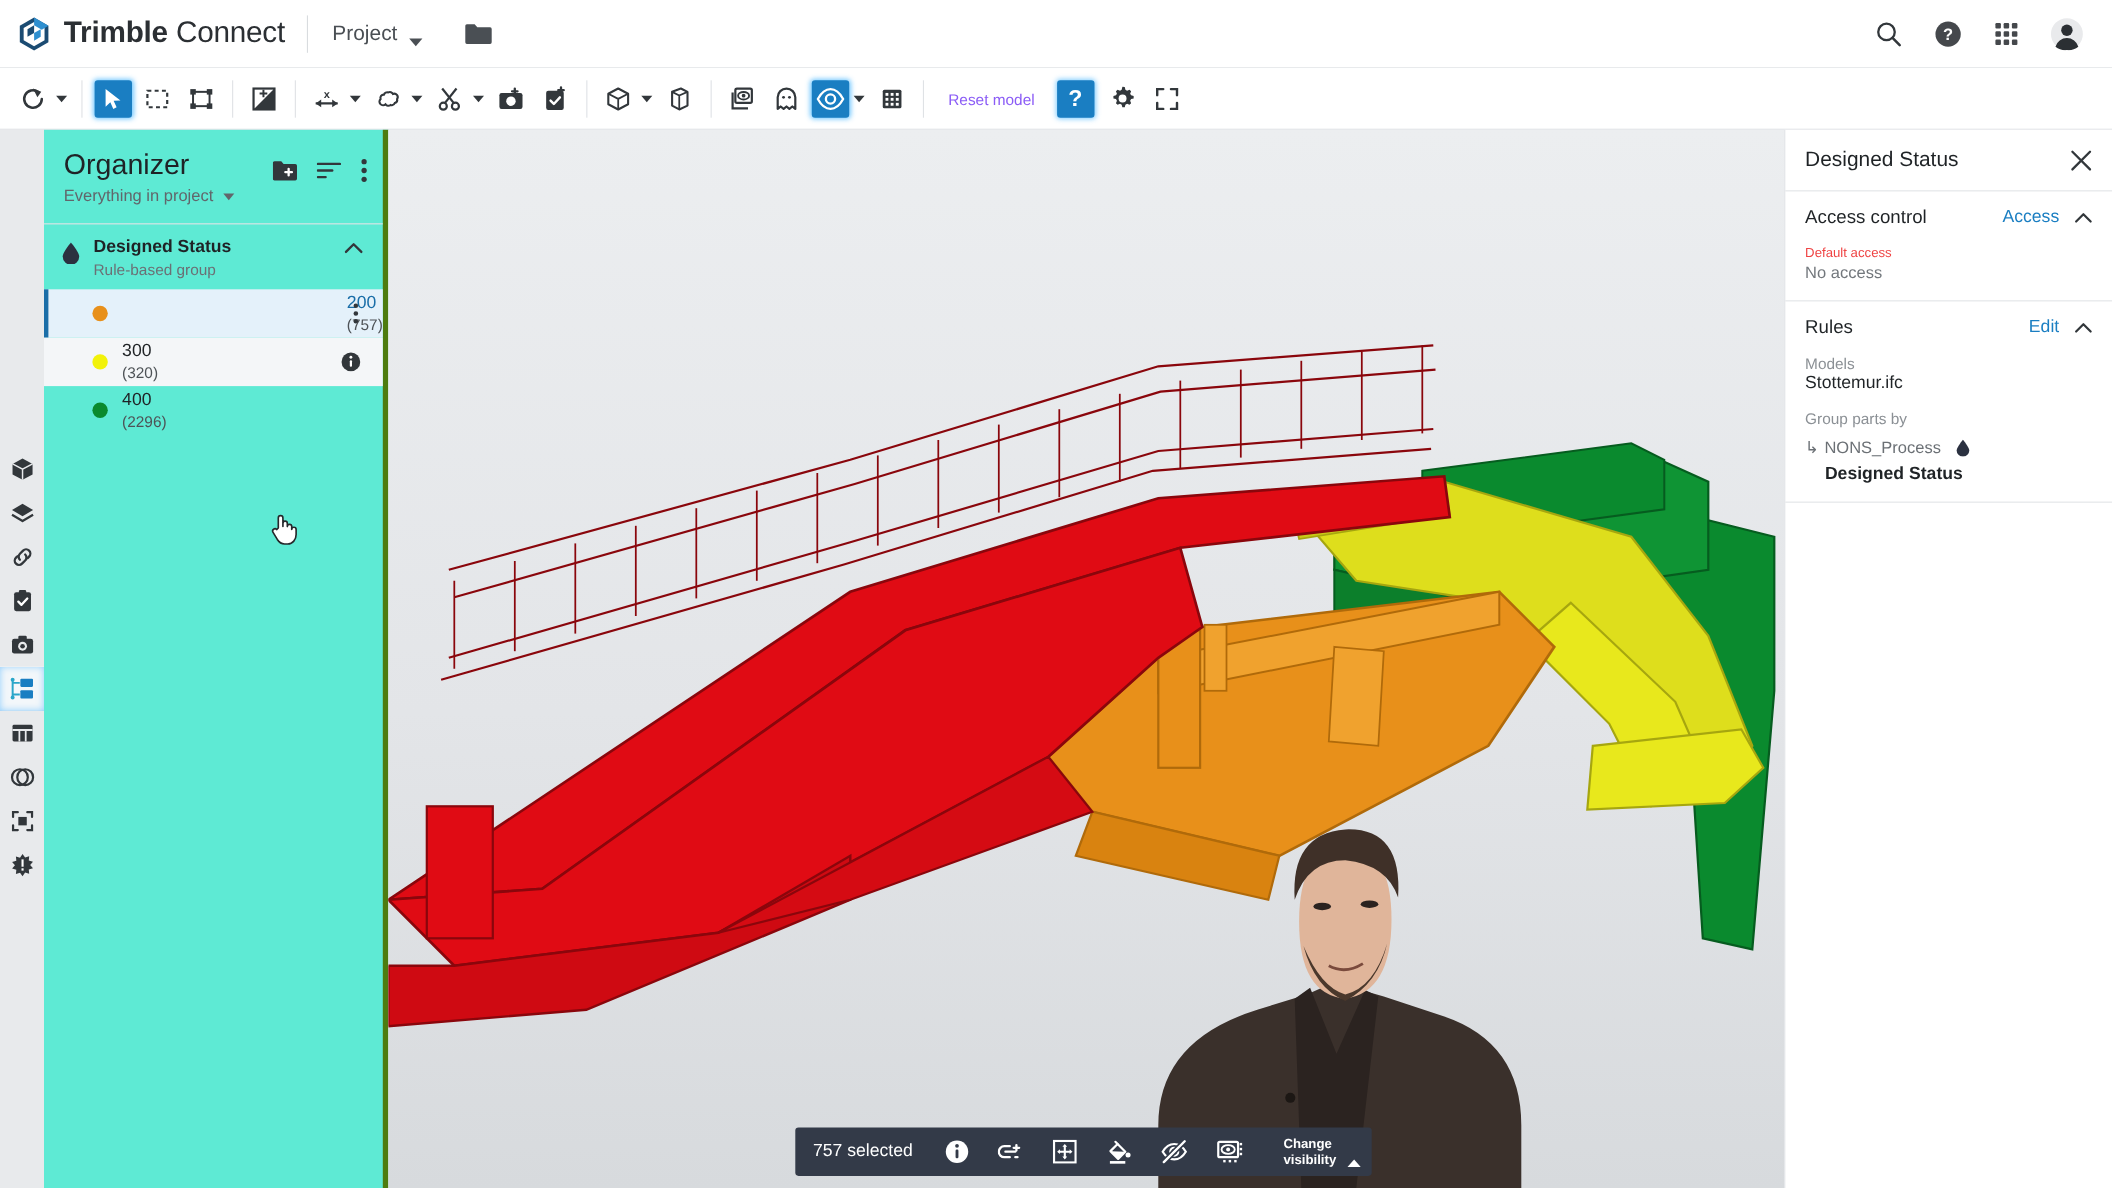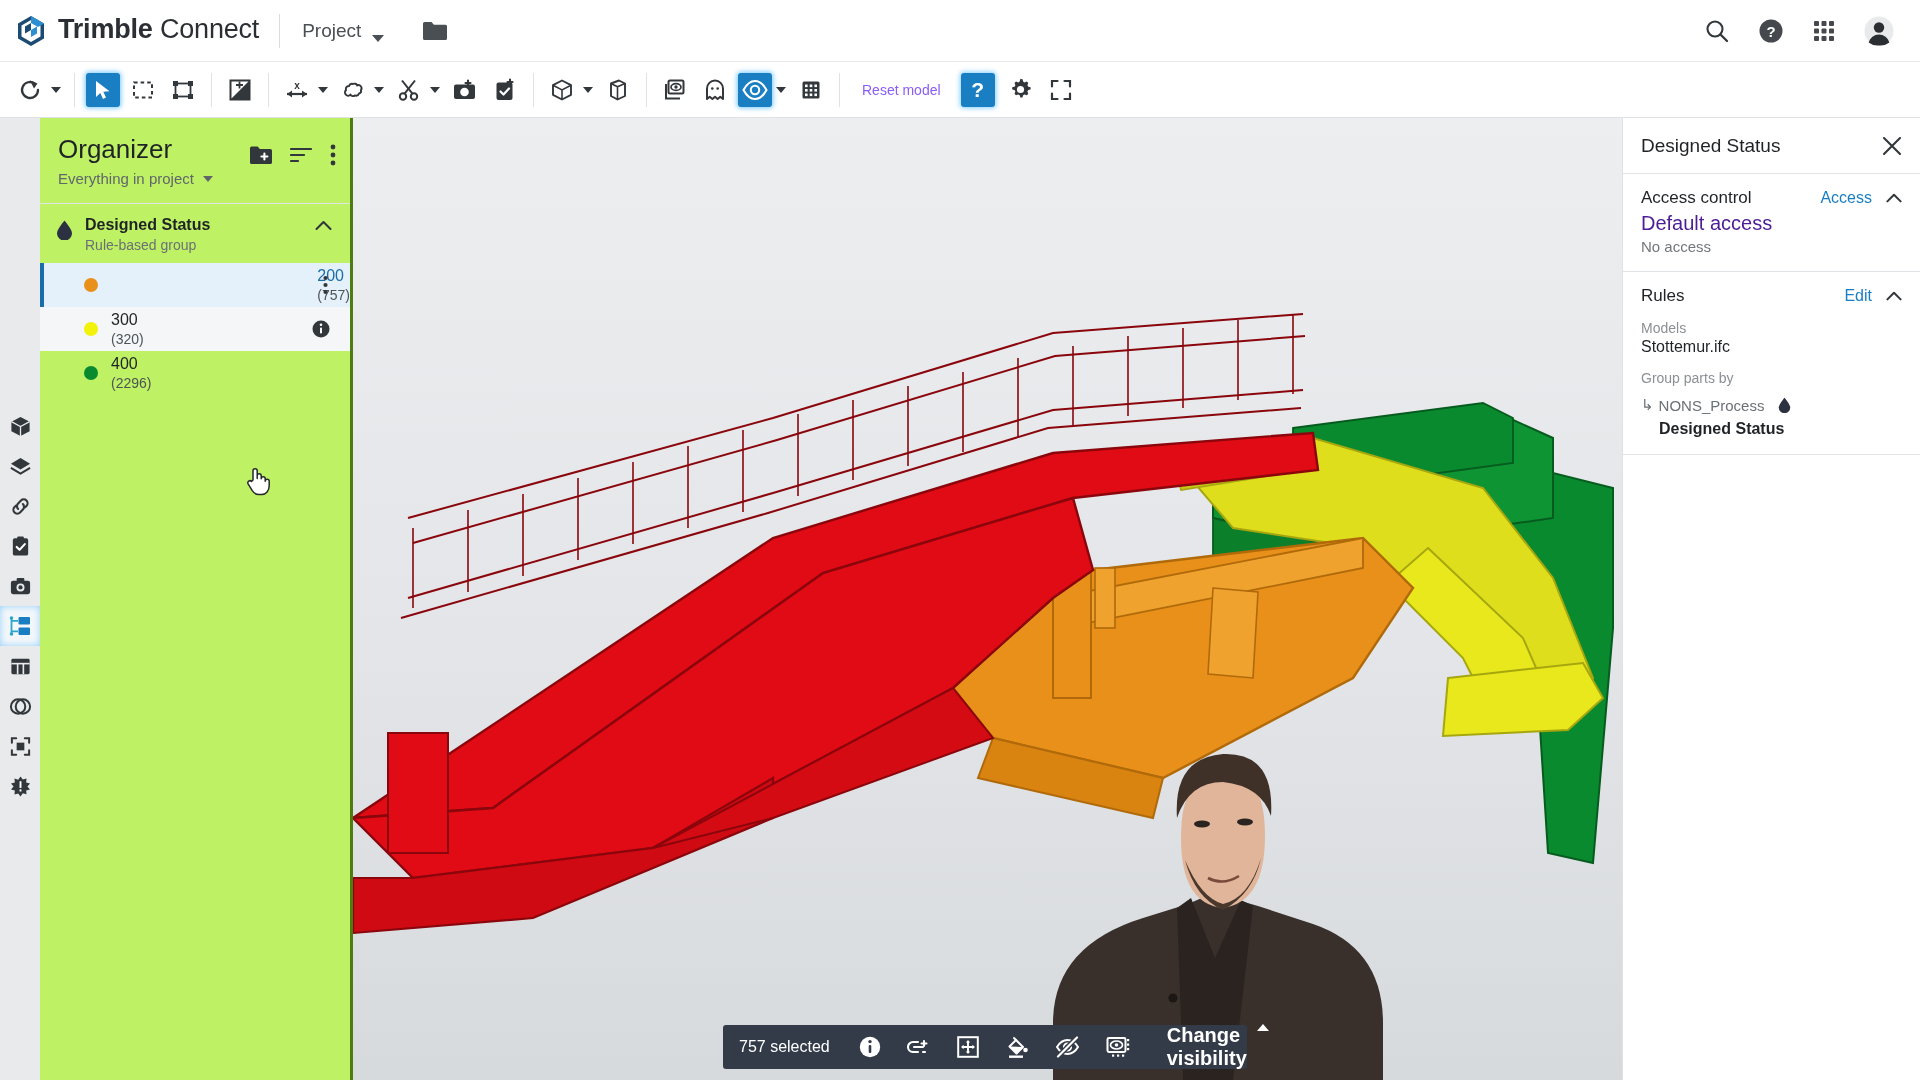--- a/index.html
+++ b/index.html
@@ -72,21 +72,21 @@
   }
   .rail-btn {
     width: 40px; height: 40px; display: flex; align-items: center; justify-content: center;
     cursor: pointer; margin-bottom: 0px;
   }
   .rail-btn.sel { background: #f3f7fa; box-shadow: inset 0 0 7px rgba(80,180,255,.6); }
 
   
   .organizer {
     position: absolute; left: 40px; top: 118px; width: 313px; height: 962px;
-    background: #bef264; border-right: 3px solid #4d7c0f;
+    background: #5eead4; border-right: 5px solid #4d7c0f;
   }
   .org-head { padding: 16px 18px 8px 18px; position: relative; }
   .org-title { font-size: 26px; color: #1f2326; font-weight: 400; }
   .org-sub { font-size: 15px; color: #61666b; margin-top: 5px; display: flex; align-items: center; cursor: pointer; }
   .org-sub .caret { margin-left: 9px; border-top-color: #61666b;
     border-left-width: 5px; border-right-width: 5px; border-top-width: 6px; }
   .org-actions { position: absolute; right: 14px; top: 26px; display: flex; align-items: center; gap: 18px; }
   .org-act { cursor: pointer; display: flex; align-items: center; }
   .org-divider { height: 1px; background: #e1e4e7; margin: 8px 0 0 0; }
 
@@ -123,21 +123,21 @@
 
   
   .statusbar {
     position: absolute; left: 723px; top: 1025px; width: 524px; height: 44px;
     background: #333a48; border-radius: 3px; display: flex; align-items: center;
     padding: 0 16px; color: #fff;
   }
   .sb-text { font-size: 16px; margin-right: 16px; white-space: nowrap; }
   .sb-ic { margin: 0 13px; display: flex; align-items: center; cursor: pointer; }
   .sb-sep { width: 1px; height: 26px; background: #6b7280; margin: 0 10px 0 14px; }
-  .sb-cv { font-size: 20px; font-weight: 700; display: flex; align-items: flex-start; cursor: pointer; }
+  .sb-cv { font-size: 12px; font-weight: 700; display: flex; align-items: flex-end; cursor: pointer; }
   .sb-cv .up {
     width: 0; height: 0; margin-left: 10px;
     border-left: 6px solid transparent; border-right: 6px solid transparent;
     border-bottom: 7px solid #ffffff;
   }
 
   
   .rightpanel {
     position: absolute; left: 1622px; top: 118px; width: 298px; height: 962px;
     background: #fff; border-left: 1px solid #dfe2e5;
@@ -146,21 +146,21 @@
     height: 56px; display: flex; align-items: center; padding: 0 18px;
     border-bottom: 1px solid #e1e4e7;
   }
   .rp-title { font-size: 19px; color: #1f2326; }
   .rp-close { margin-left: auto; cursor: pointer; display: flex; }
   .rp-section { padding: 14px 18px 16px 18px; border-bottom: 1px solid #e1e4e7; }
   .rp-secrow { display: flex; align-items: center; }
   .rp-sectitle { font-size: 17px; color: #1f2326; font-weight: 400; }
   .rp-link { margin-left: auto; font-size: 16px; color: #1a7ec2; cursor: pointer; }
   .rp-chev { margin-left: 14px; cursor: pointer; display: flex; }
-  .rp-k { font-size: 20px; color: #4c1d95; margin-top: 4px; }
+  .rp-k { font-size: 12px; color: #ef4444; margin-top: 15px; }
   .rp-v { font-size: 15px; color: #72777c; margin-top: 3px; }
   .rp-lbl { font-size: 14px; color: #8b9095; margin-top: 14px; }
   .rp-val { font-size: 16px; color: #1f2326; margin-top: 2px; }
   .rp-rule { display: flex; align-items: center; margin-top: 10px; }
   .rp-arrow { font-size: 15px; color: #6b7075; margin-right: 5px; }
   .rp-prop { font-size: 15px; color: #6b7075; }
   .rp-propdrop { margin-left: 14px; }
   .rp-ruleval { font-size: 16px; color: #1f2326; font-weight: 700; margin: 6px 0 0 18px; }
 
   svg { display: block; }

